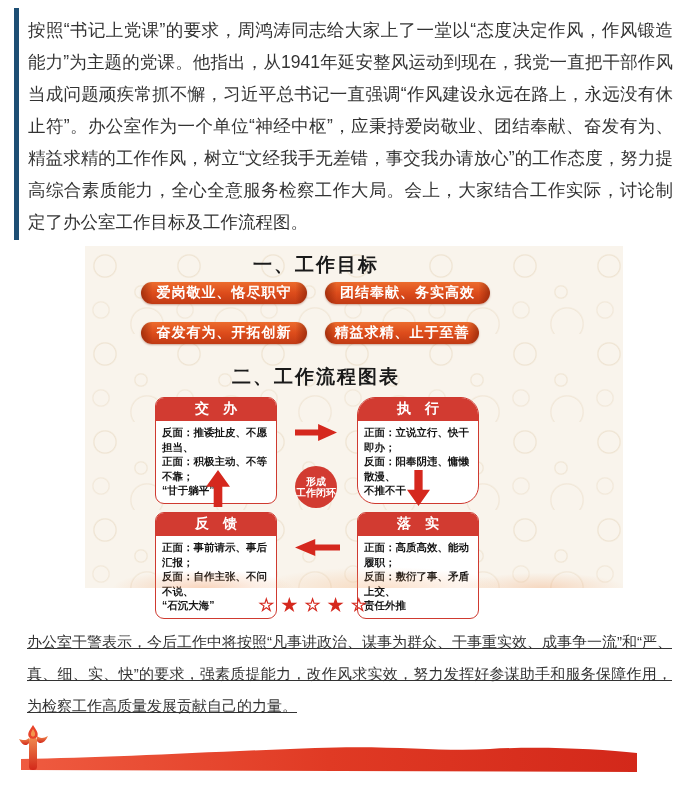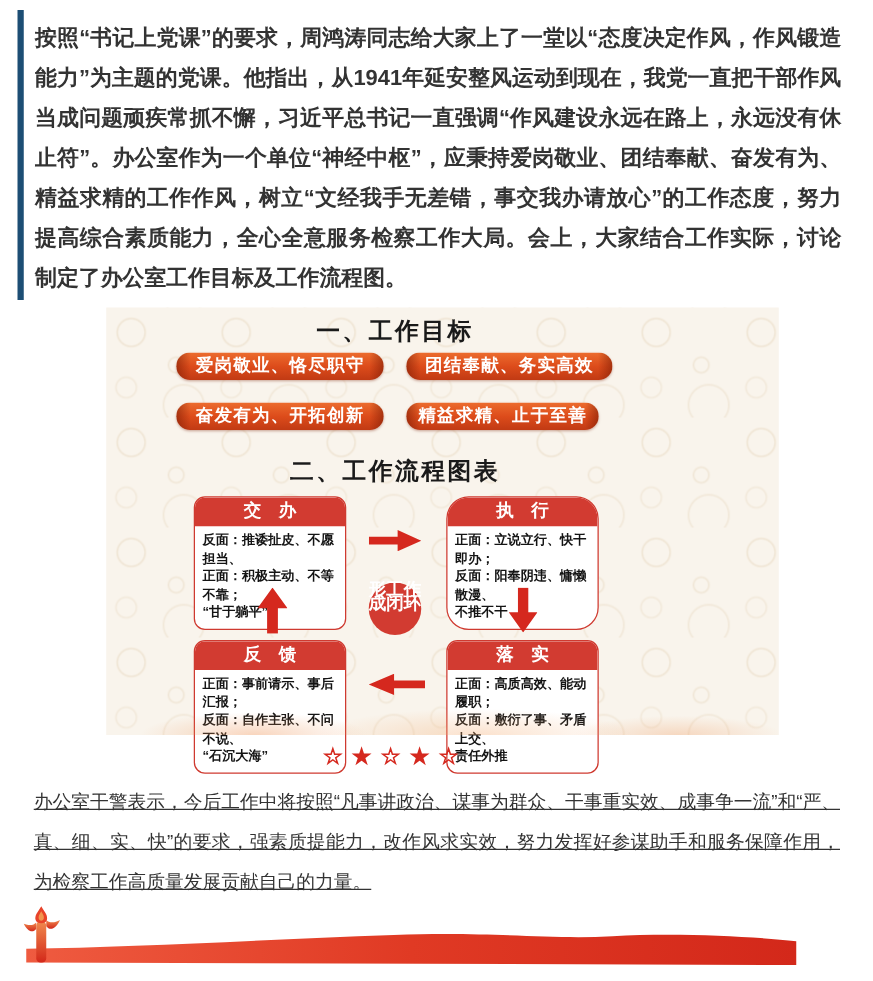--- a/index.html
+++ b/index.html
@@ -4,21 +4,21 @@
 <style>
   html,body{margin:0;padding:0;background:#ffffff;}
   .canvas{
     position:relative;width:698px;height:785px;background:#ffffff;
     font-family:"Liberation Sans",sans-serif;overflow:hidden;
   }
   
   .para-top{
     position:absolute;left:14px;top:8px;width:645px;
     border-left:5px solid #1d4e74;padding:6px 0 2px 9px;
-    font-size:17.5px;line-height:32px;color:#333;text-align:justify;font-weight:bold;
+    font-size:17.5px;line-height:32px;color:#333;text-align:justify;
   }
   .para-bottom{
     position:absolute;left:27px;top:626px;width:645px;
     font-size:15px;line-height:32px;color:#333;text-align:justify;text-decoration:underline;
   }
   
   .infographic{
     position:absolute;left:85px;top:246px;width:538px;height:342px;
     background-color:#f9f4ec;
     background-image:
@@ -57,22 +57,22 @@
   .fnode.n2{left:272px;top:151px;border-radius:18px;}
   .fnode.n3{left:70px;top:266px;}
   .fnode.n4{left:272px;top:266px;}
   .fnode-header{
     background:#d23b31;color:#fff;font-weight:bold;font-size:14px;
     text-align:center;padding:2px 0 3px 0;
   }
   .fnode-body{padding:4px 5px 5px 6px;font-size:10.5px;font-weight:bold;color:#141414;line-height:14.5px;}
   .circle{
     position:absolute;left:210px;top:220px;width:42px;height:42px;border-radius:50%;
-    background:#d23b31;color:#fff;font-weight:bold;font-size:14px;line-height:11px;
-    display:flex;justify-content:center;text-align:center;
+    background:#d23b31;color:#fff;font-weight:bold;font-size:10px;line-height:11px;
+    display:flex;flex-direction:column;align-items:center;justify-content:center;text-align:center;
   }
   .arrow{position:absolute;background:#d5281e;}
   .arrow.right{left:210px;top:178px;width:42px;height:17px;
     clip-path:polygon(0 32%,55% 32%,55% 0,100% 50%,55% 100%,55% 68%,0 68%);}
   .arrow.left{left:210px;top:293px;width:45px;height:17px;
     clip-path:polygon(100% 32%,45% 32%,45% 0,0 50%,45% 100%,45% 68%,100% 68%);}
   .arrow.up{left:121px;top:224px;width:24px;height:37px;
     clip-path:polygon(32% 100%,32% 45%,0 45%,50% 0,100% 45%,68% 45%,68% 100%);}
   .arrow.down{left:322px;top:224px;width:23px;height:36px;
     clip-path:polygon(32% 0,32% 55%,0 55%,50% 100%,100% 55%,68% 55%,68% 0);}

